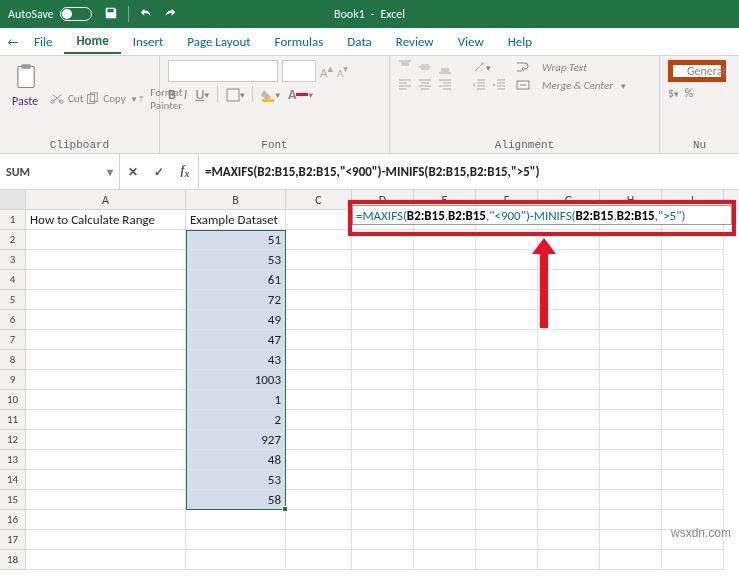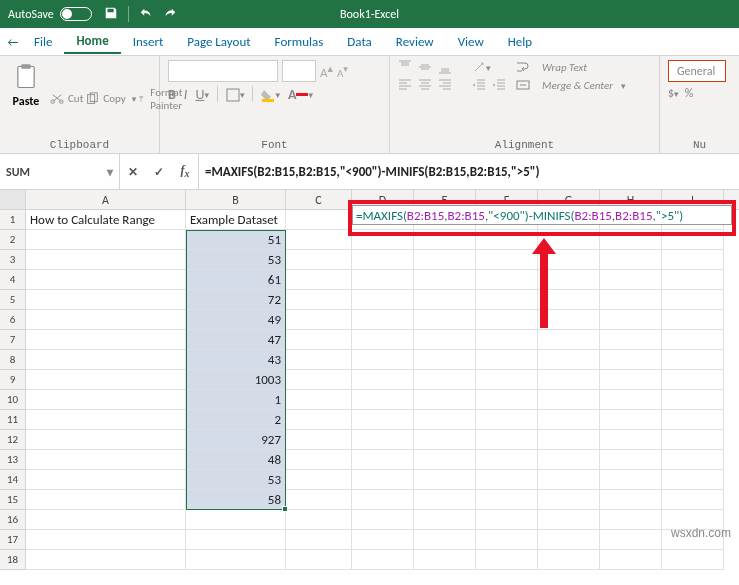--- a/index.html
+++ b/index.html
@@ -5,51 +5,51 @@
   * { box-sizing: border-box; margin: 0; padding: 0; }
   body { font-family: "Segoe UI", Calibri, Arial, sans-serif; font-size: 12px; background: #fff; width: 739px; height: 585px; overflow: hidden; position: relative; }
   
   
   .titlebar { height: 28px; background: #217346; color: #fff; display: flex; align-items: center; padding: 0 8px; font-size: 12px; }
   .autosave { display: flex; align-items: center; gap: 6px; justify-content: space-between; }
   .autosave-toggle { width: 32px; height: 14px; border: 1px solid #fff; border-radius: 8px; position: relative; display: inline-block; }
   .autosave-toggle::after { content:""; width:10px; height:10px; background:#fff; border-radius:50%; position:absolute; left:1px; top:1px; }
   .qat { display:flex; gap:10px; margin-left:12px; align-items:center; }
   .qat-sep { width:1px; height:16px; background:rgba(255,255,255,0.4); }
-  .doc-title { position:absolute; left:50%; transform:translateX(-50%); display:flex; }
+  .doc-title { position:absolute; left:50%; transform:translateX(-50%); display:flex; gap:6px; }
   .qat svg, .titlebar svg { width:14px; height:14px; }
   
   
   .menutabs { height: 28px; background: #fff; border-bottom: 1px solid #d4d4d4; display:flex; align-items:center; padding:0 4px; gap:0; }
   .menutabs .tab { padding: 4px 12px; color:#0369a1; cursor:pointer; font-size:13px; }
   .menutabs .tab.active { border-bottom:2px solid #217346; font-weight:600; color:#217346; }
   .menutabs .arrow { width:18px; text-align:center; color:#217346; }
   
   
   .ribbon { height: 98px; background:#f3f2f1; border-bottom:1px solid #d4d4d4; display:flex; }
   .ribgroup { border-right:1px solid #d4d4d4; padding:4px 8px 2px 8px; display:flex; flex-direction:column; justify-content:space-between; }
   .ribgroup-label { text-align:center; color:#666; font-size:11px; padding-top:2px;font-family:Liberation Mono, monospace; }
-  .clipboard-big { display:flex; flex-direction:column; align-items:center; gap:2px; color:#000000; padding:2px 4px;font-weight:bold; }
+  .clipboard-big { display:flex; flex-direction:column; align-items:flex-start; gap:2px; color:#4c1d95; padding:2px 4px; }
   .clipboard-big svg { width:28px; height:30px; }
   .clip-side { display:flex; flex-direction:row; gap:2px; color:#888; font-size:11px; }
   .clip-side .row { display:flex; align-items:center; gap:4px; }
   .clip-side svg { width:14px; height:14px; }
   .clip-wrap { flex:1; display:flex; gap:6px; }
   
   .font-top { display:flex; align-items:center; gap:4px; color:#aaa; }
   .font-sel { border:1px solid #ccc; padding:2px 16px 2px 6px; background:#fff; color:#888; font-size:12px; min-width:110px; height:22px; display:flex; align-items:center; }
   .font-size-sel { border:1px solid #ccc; padding:2px 4px; background:#fff; color:#888; width:34px; height:22px; display:flex; align-items:center; }
   .fontrow2 { display:flex; gap:8px; margin-top:4px; color:#888; font-size:14px; }
   .fontrow2 span, .alignrow span { display:inline-flex; align-items:center; }
   
   .alignrow { display:flex; gap:6px; color:#888; font-size:13px; align-items:center; }
   .align-icons svg { width:14px; height:14px; }
   .align-text { font-size:11px; color:#888; margin-left:6px; white-space:nowrap;font-style:italic; }
   .align-col { display:flex; flex-direction:column; gap:4px; }
-  .numsel { border:1px solid #c2410c; background:#fff; padding:2px 8px; width:58px; height:22px; display:flex; align-items:center; color:#888; }
+  .numsel { border:5px solid #c2410c; background:#fff; padding:2px 14px; width:58px; height:22px; display:flex; align-items:center; color:#888; }
   .numrow { display:flex; gap:6px; margin-top:4px; color:#888; font-size:12px; }
   
   
   .formulabar { height:36px; border-bottom:1px solid #d4d4d4; display:flex; align-items:stretch; background:#fff;font-weight:bold; }
   .namebox { width:120px; border-right:1px solid #d4d4d4; display:flex; align-items:center; padding:0 6px; font-size:12px; color:#444; }
   .namebox .dd { margin-left:auto; color:#888; }
   .fb-btns { display:flex; align-items:center; border-right:1px solid #d4d4d4; }
   .fb-btn { width:26px; text-align:center; color:#555; cursor:pointer; }
   .fb-fx { font-style:italic; font-family:"Times New Roman",serif; width:26px; text-align:center; color:#555; }
   .fb-input { flex:1; padding:0 6px; display:flex; align-items:center; font-family:Calibri, Arial; font-size:13px; color:#222; }
@@ -70,21 +70,21 @@
   .cell.right { text-align:right; }
   .selrange { background:#d3dce8; }
   
   
   .sel-outline { position:absolute; left:160px; top:20px; width:100px; height:280px; border:1px solid #217346; pointer-events:none; }
   .sel-handle { position:absolute; right:-3px; bottom:-3px; width:6px; height:6px; background:#217346; border:1px solid #fff; }
   
   
   .redbox { position:absolute; left:348px; top:200px; width:388px; height:36px; border:4px solid #e81123; pointer-events:none; }
   .formula-overlay { position:absolute; left:352px; top:205px; width:380px; height:20px; background:#fff; border:1px solid #999; padding:1px 3px; font-family:Calibri,Arial; font-size:13px; display:flex; align-items:center; white-space:nowrap; }
-  .formula-overlay .ref { color:#a21caf; }
+  .formula-overlay .ref { color:#000000;font-weight:bold; }
   .formula-overlay .txt { color:#0f766e; }
   
   
   .redarrow { position:absolute; left:534px; top:238px; width:20px; height:90px; }
   .redarrow .stem { position:absolute; left:6px; top:14px; width:8px; height:76px; background:#e81123; }
   .redarrow .head { position:absolute; left:-2px; top:0; width:0; height:0; border-left:12px solid transparent; border-right:12px solid transparent; border-bottom:16px solid #e81123; }
   
   .watermark { position:absolute; right:8px; bottom:45px; color:#888; font-size:12px; font-family:Arial; }
   
   svg { fill:currentColor; }

